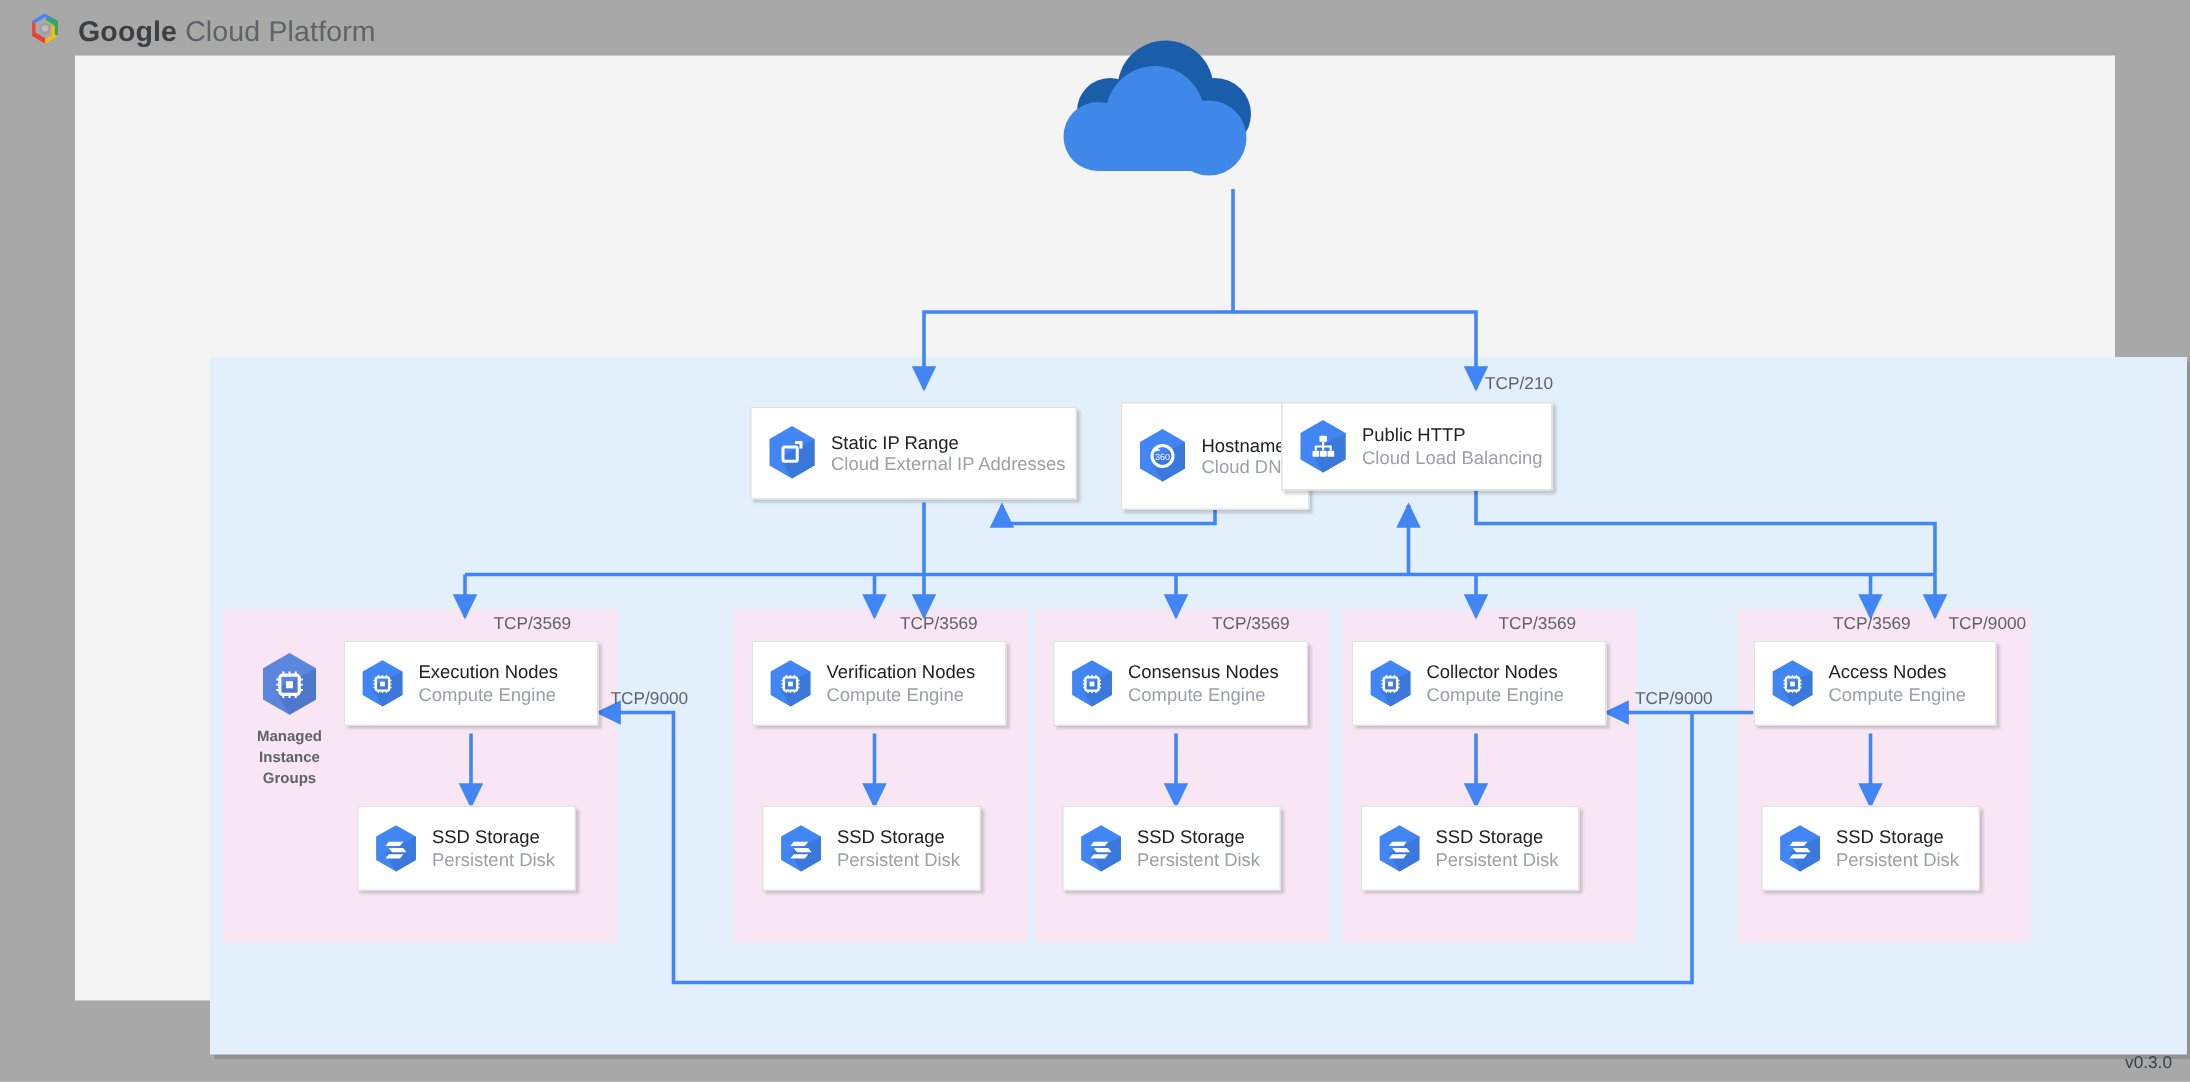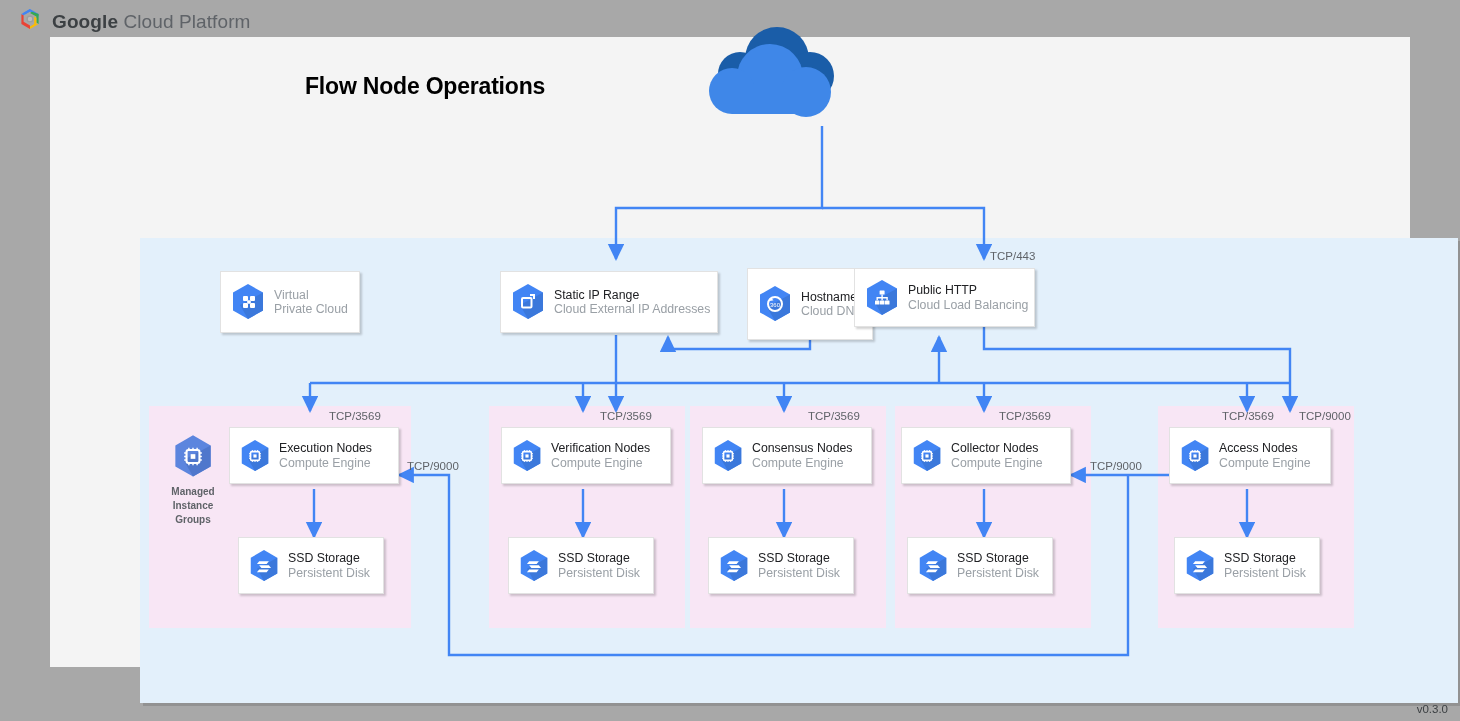--- a/index.html
+++ b/index.html
@@ -69,21 +69,20 @@
       <circle cx="12" cy="12" r="2.2" fill="#bdbdbd"></circle>
     </svg>
   </div>
   <div id="gcp-title">
     <b>Google</b><span> Cloud Platform</span>
   </div>
 </div>
 
 <div id="canvas">
 
-  <div id="diagram-title">Flow Node Operations</div>
 
   <div id="cloud-icon">
     <svg viewBox="0 0 180 100" width="180" height="100">
       <g fill="#1a5da8">
         <circle cx="95" cy="37" r="32"></circle>
         <circle cx="58" cy="52" r="22"></circle>
         <circle cx="128" cy="54" r="24"></circle>
         <rect x="58" y="45" width="72" height="32"></rect>
       </g>
       <g fill="#3f87e8">
@@ -137,41 +136,20 @@
       <path d="M734,452 L734,500"></path>
       <path d="M934,452 L934,500"></path>
       <path d="M1197,452 L1197,500"></path>
 
       <path d="M1120,438 L1021,438"></path>
 
       <path d="M1078,438 L1078,618 L399,618 L399,438 L349,438"></path>
     </g>
   </svg>
 
-  <div class="card" style="left:170px;top:234px;width:140px;height:62px;box-shadow:2px 2px 2px rgba(0,0,0,.18);">
-    <div class="card-inner">
-      <span class="hex">
-        <svg width="34" height="38" viewBox="0 0 34 38">
-          <path d="M17 1 32 9.6v17.8L17 36 2 27.4V9.6z" fill="#4285f4"></path>
-          <path d="M32 9.6v17.8L17 36 9 22z" fill="#3b78db"></path>
-          <g fill="#fff">
-            <rect x="12" y="13" width="5" height="5" rx="1"></rect>
-            <rect x="19" y="13" width="5" height="5" rx="1"></rect>
-            <rect x="12" y="20" width="5" height="5" rx="1"></rect>
-            <rect x="19" y="20" width="5" height="5" rx="1"></rect>
-            <rect x="16.2" y="17.2" width="3.6" height="3.6" rx="1.2"></rect>
-          </g>
-        </svg>
-      </span>
-      <span class="card-text">
-        <div class="card-title muted">Virtual</div>
-        <div class="card-sub">Private Cloud</div>
-      </span>
-    </div>
-  </div>
 
   <div class="card" style="left:450px;top:234px;width:218px;height:62px;box-shadow:2px 2px 2px rgba(0,0,0,.18);">
     <div class="stack1" style="left:5px;top:62px;width:218px;height:7px;box-shadow:2px 2px 2px rgba(0,0,0,.18);"></div>
     <div class="stack2" style="left:10px;top:69px;width:218px;height:7px;box-shadow:2px 2px 2px rgba(0,0,0,.18);"></div>
     <div class="card-inner">
       <span class="hex">
         <svg width="34" height="38" viewBox="0 0 34 38">
           <path d="M17 1 32 9.6v17.8L17 36 2 27.4V9.6z" fill="#4285f4"></path>
           <path d="M32 9.6v17.8L17 36 9 22z" fill="#3b78db"></path>
           <g fill="none" stroke="#fff" stroke-width="2">
@@ -224,21 +202,21 @@
           </g>
         </svg>
       </span>
       <span class="card-text">
         <div class="card-title">Public HTTP</div>
         <div class="card-sub">Cloud Load Balancing</div>
       </span>
     </div>
   </div>
 
-  <div class="port-label" style="left:940px;top:213px;">TCP/443</div>
+  <div class="port-label" style="left:940px;top:213px;">TCP/210</div>
 
   <div class="port-label" style="left:279px;top:373px;">TCP/3569</div>
   <div class="port-label" style="left:550px;top:373px;">TCP/3569</div>
   <div class="port-label" style="left:758px;top:373px;">TCP/3569</div>
   <div class="port-label" style="left:949px;top:373px;">TCP/3569</div>
   <div class="port-label" style="left:1172px;top:373px;">TCP/3569</div>
   <div class="port-label" style="left:1249px;top:373px;">TCP/9000</div>
 
   <div class="port-label" style="left:1040px;top:423px;">TCP/9000</div>
   <div class="port-label" style="left:357px;top:423px;">TCP/9000</div>

